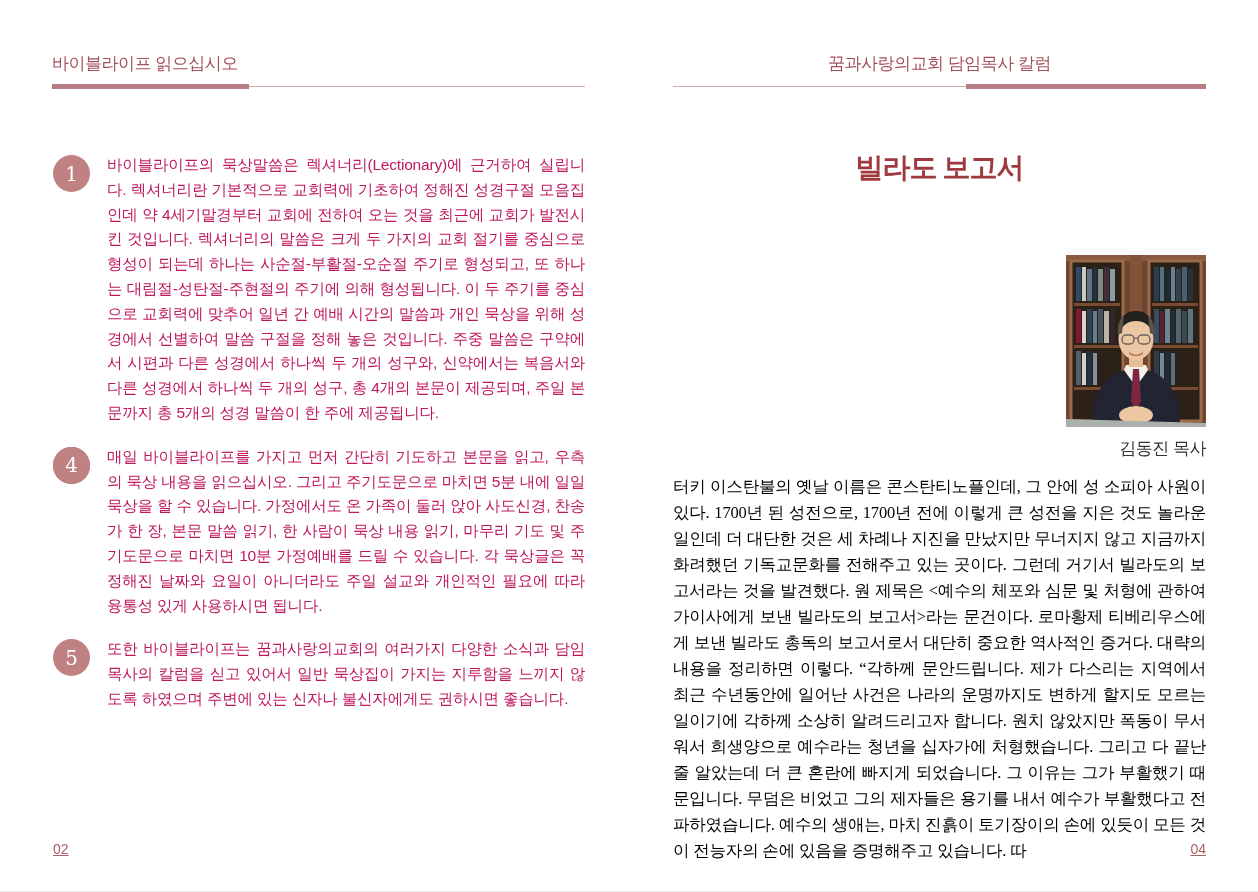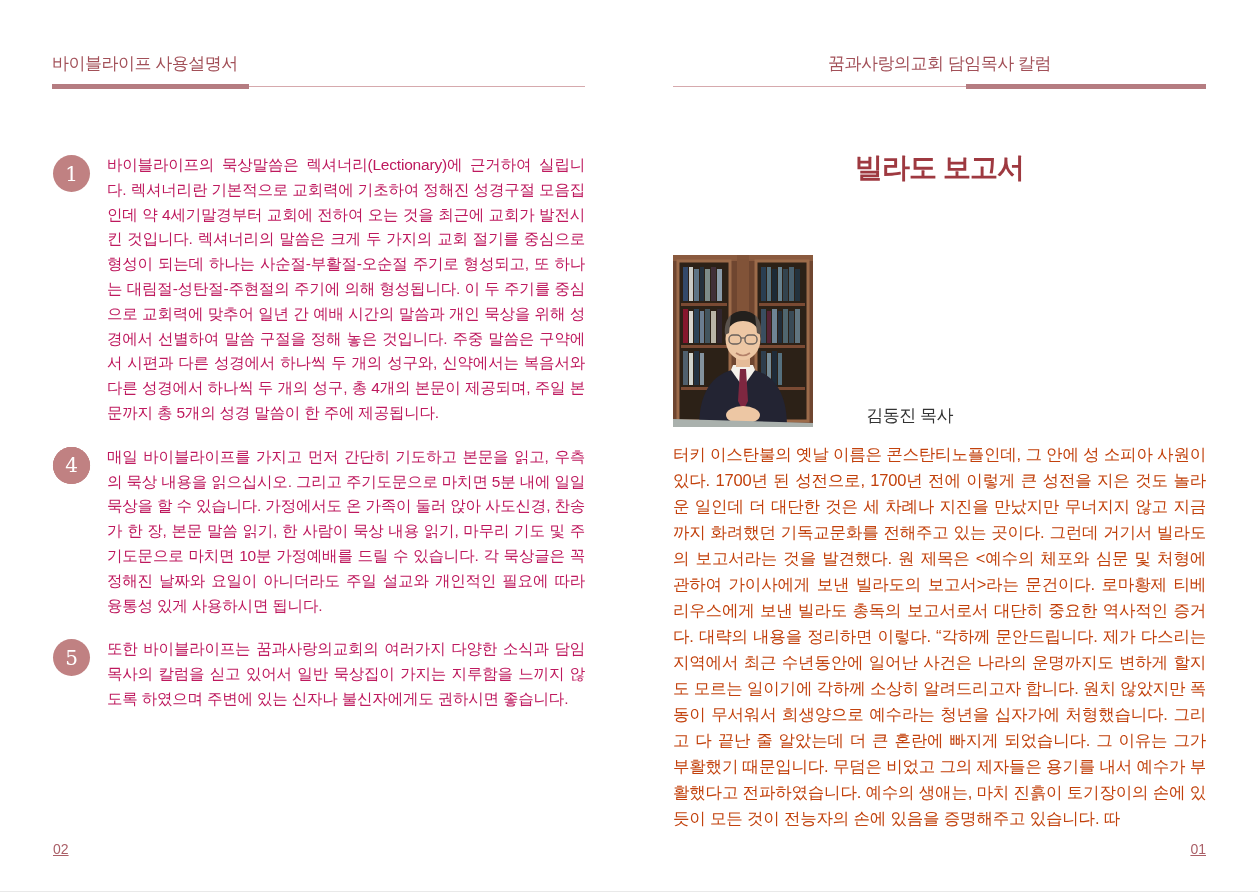--- a/index.html
+++ b/index.html
@@ -28,39 +28,39 @@
     background:#c08182;color:#ffffff;font-family:"DejaVu Serif", serif;font-size:20px;
     display:flex;align-items:center;justify-content:center;
   }
   .item-text{
     font-size:15.5px;line-height:24.8px;color:#be185d;
     text-align:justify;word-break:break-all;letter-spacing:-0.2px;
   }
 
   .column-title{
     margin-top:60px;text-align:center;font-size:28px;font-weight:bold;
-    color:#9e3940;letter-spacing:-1px;
+    color:#9e3940;letter-spacing:-1px;font-family:Liberation Serif, serif;
   }
-  .photo-wrap{margin-top:68px;display:flex;flex-direction:row;align-items:flex-end;}
+  .photo-wrap{margin-top:68px;display:flex;flex-direction:column;align-items:flex-end;}
   .photo{width:140px;height:172px;display:block;}
   .photo-caption{margin-top:10px;width:140px;text-align:right;font-size:17px;color:#333333;letter-spacing:-0.5px;}
   .body-text{
-    margin-top:14px;font-family:Liberation Sans, sans-serif;font-size:16.5px;line-height:26px;
-    color:#c2410c;text-align:justify;word-break:break-all;letter-spacing:-0.2px;
+    margin-top:14px;font-family:Liberation Serif, serif;font-size:16.5px;line-height:26px;
+    color:#000000;text-align:justify;word-break:break-all;letter-spacing:-0.2px;
   }
 
   .page-num{position:absolute;top:841px;font-size:14px;color:#aa5f67;text-decoration:underline;}
   .page-num-left{left:53px;}
   .page-num-right{right:52px;}
 </style>
 </head>
 <body>
 
 <div class="page page-left">
-  <div class="header-title">바이블라이프 사용설명서</div>
+  <div class="header-title">바이블라이프 읽으십시오</div>
   <div class="header-rule">
     <div class="thin"></div>
     <div class="thick"></div>
   </div>
 
   <div class="items">
     <div class="item">
       <div class="badge">1</div>
       <div class="item-text">바이블라이프의 묵상말씀은 렉셔너리(Lectionary)에 근거하여 실립니다. 렉셔너리란 기본적으로 교회력에 기초하여 정해진 성경구절 모음집인데 약 4세기말경부터 교회에 전하여 오는 것을 최근에 교회가 발전시킨 것입니다. 렉셔너리의 말씀은 크게 두 가지의 교회 절기를 중심으로 형성이 되는데 하나는 사순절-부활절-오순절 주기로 형성되고, 또 하나는 대림절-성탄절-주현절의 주기에 의해 형성됩니다. 이 두 주기를 중심으로 교회력에 맞추어 일년 간 예배 시간의 말씀과 개인 묵상을 위해 성경에서 선별하여 말씀 구절을 정해 놓은 것입니다. 주중 말씀은 구약에서 시편과 다른 성경에서 하나씩 두 개의 성구와, 신약에서는 복음서와 다른 성경에서 하나씩  두 개의 성구, 총 4개의 본문이 제공되며, 주일 본문까지 총 5개의 성경 말씀이 한 주에 제공됩니다.</div>
     </div>
@@ -164,13 +164,13 @@
         <path d="M0,164 L140,168 L140,172 L0,172 Z" fill="#aab1ad"></path>
       </g>
     </svg>
     <div class="photo-caption">김동진 목사</div>
   </div>
 
   <div class="body-text">터키 이스탄불의 옛날 이름은 콘스탄티노플인데, 그 안에 성 소피아 사원이 있다. 1700년 된 성전으로, 1700년 전에 이렇게 큰 성전을 지은 것도 놀라운 일인데 더 대단한 것은 세 차례나 지진을 만났지만 무너지지 않고 지금까지 화려했던 기독교문화를 전해주고 있는 곳이다. 그런데 거기서 빌라도의 보고서라는 것을 발견했다. 원 제목은 &lt;예수의 체포와 심문 및 처형에 관하여 가이사에게 보낸 빌라도의 보고서&gt;라는 문건이다. 로마황제 티베리우스에게 보낸 빌라도 총독의 보고서로서 대단히 중요한 역사적인 증거다. 대략의 내용을 정리하면 이렇다. “각하께 문안드립니다. 제가 다스리는 지역에서 최근 수년동안에 일어난 사건은 나라의 운명까지도 변하게 할지도 모르는 일이기에 각하께 소상히 알려드리고자 합니다. 원치 않았지만 폭동이 무서워서 희생양으로 예수라는 청년을 십자가에 처형했습니다. 그리고 다 끝난 줄 알았는데 더 큰 혼란에 빠지게 되었습니다. 그 이유는 그가 부활했기 때문입니다. 무덤은 비었고 그의 제자들은 용기를 내서 예수가 부활했다고 전파하였습니다. 예수의 생애는, 마치 진흙이 토기장이의 손에 있듯이 모든 것이 전능자의 손에 있음을 증명해주고 있습니다. 따</div>
 </div>
 
 <div class="page-num page-num-left">02</div>
-<div class="page-num page-num-right">01</div>
+<div class="page-num page-num-right">04</div>
 
 </body></html>

